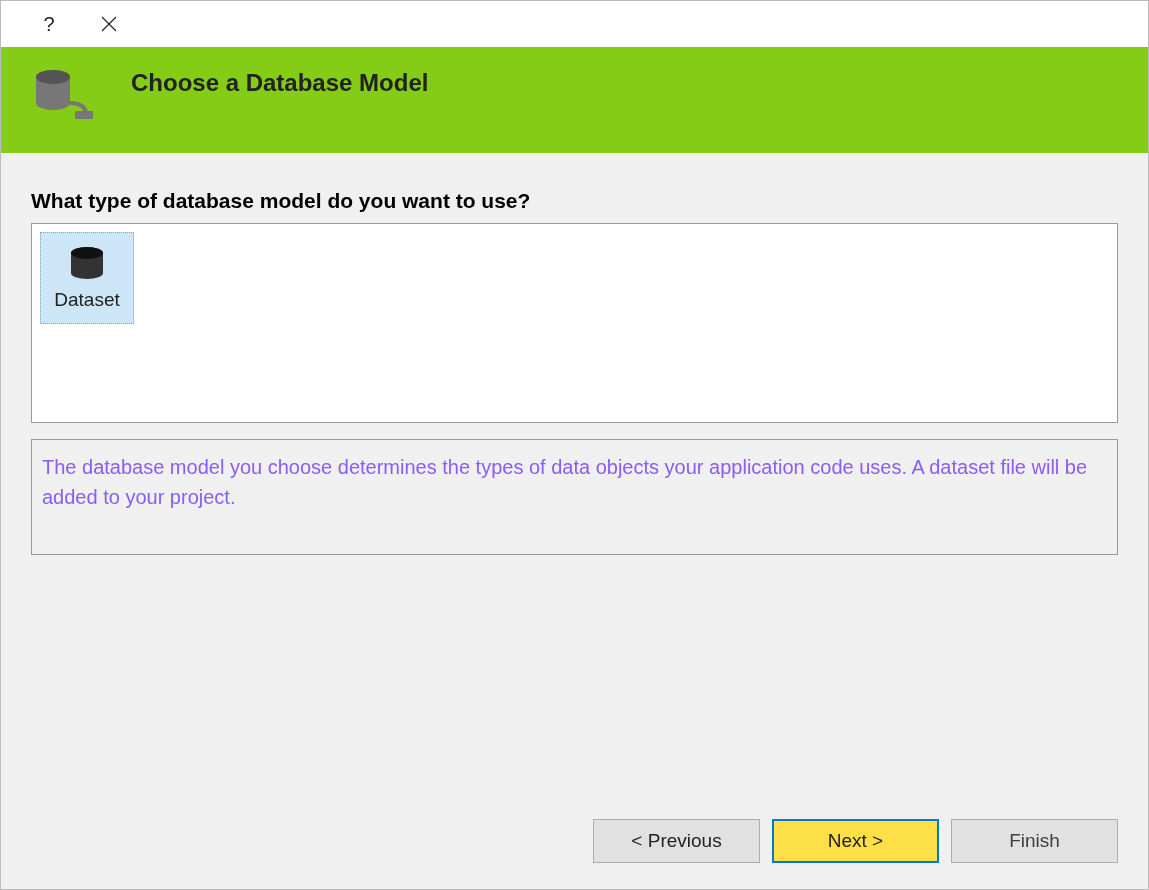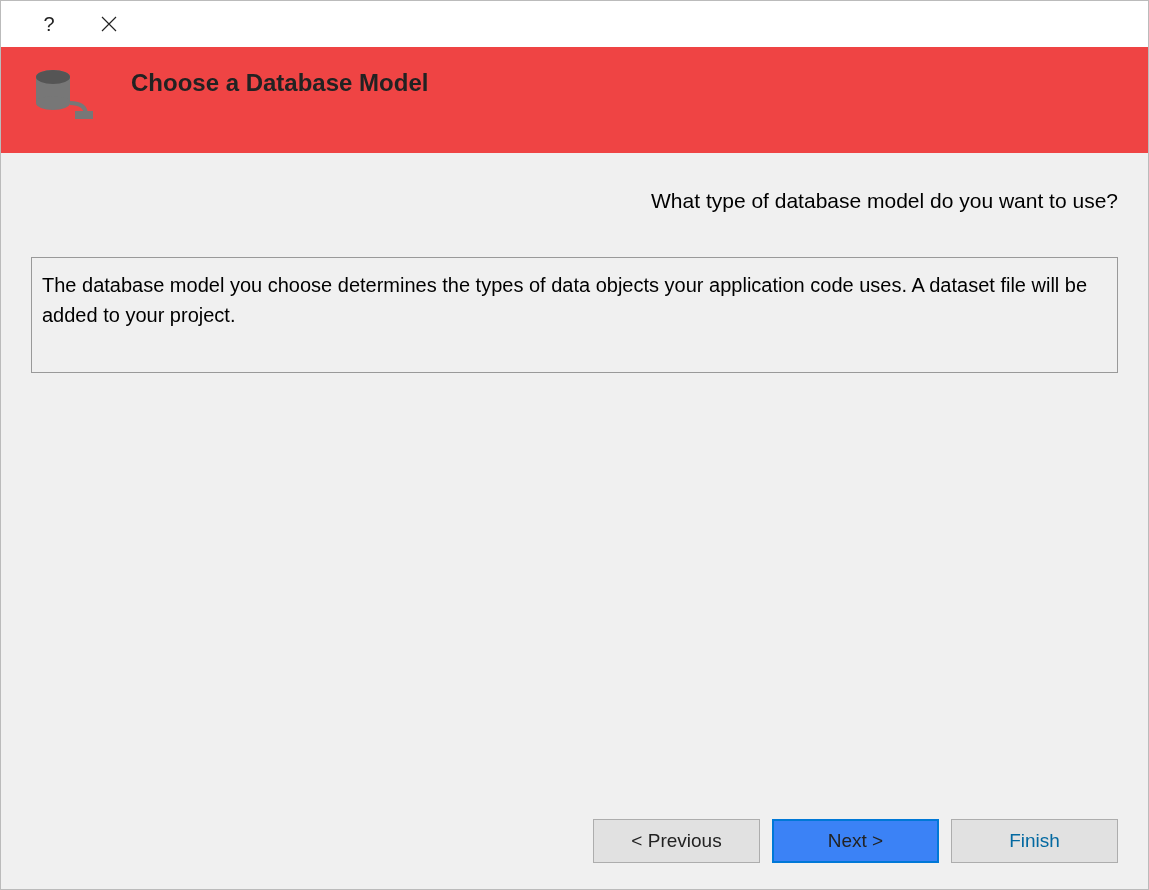--- a/index.html
+++ b/index.html
@@ -31,21 +31,21 @@
     height: 46px;
     display: flex;
     align-items: center;
     justify-content: center;
     font-size: 18px;
     color: #222;
     cursor: pointer;
   }
   .titlebar-btn.help { font-size: 20px; }
   .header {
-    background: #ef4444;
+    background: #84cc16;
     padding: 20px 30px 26px 30px;
     display: flex;
     align-items: flex-start;
     gap: 30px;
   }
   .header-icon { width: 70px; height: 60px; }
   .header-title {
     font-size: 24px;
     font-weight: 700;
     color: #222;
@@ -53,23 +53,22 @@
   }
   .body {
     flex: 1;
     background: #f0f0f0;
     padding: 36px 30px 10px 30px;
     display: flex;
     flex-direction: column;
   }
   .question {
     font-size: 21px;
-    font-weight: 400;
-    margin-bottom: 28px;
-    text-align: right;
+    font-weight: 700;
+    margin-bottom: 10px;
   }
   .options-box {
     background: #fff;
     border: 1px solid #999;
     height: 200px;
     padding: 8px;
   }
   .option-item {
     display: inline-flex;
     flex-direction: column;
@@ -83,45 +82,45 @@
     gap: 6px;
   }
   .option-label { font-size: 19px; color: #222; }
   .desc-box {
     margin-top: 16px;
     border: 1px solid #999;
     padding: 12px 10px;
     font-size: 20px;
     line-height: 1.5;
     min-height: 116px;
-    color: #000000;
+    color: #8b5cf6;
   }
   .footer {
     background: #f0f0f0;
     padding: 18px 30px 26px 30px;
     display: flex;
     justify-content: flex-end;
     gap: 12px;
   }
   .btn {
     width: 167px;
     height: 44px;
     background: #e1e1e1;
     border: 1px solid #adadad;
     font-size: 19px;
     font-family: inherit;
     color: #222;
     cursor: pointer;
   }
   .btn.default {
-    background: #3b82f6;
+    background: #fde047;
     border: 2px solid #0078d7;
   }
   .btn:disabled {
-    color: #0369a1;
+    color: #404040;
     cursor: default;
     text-align: center;
   }
 </style>
 </head>
 <body>
 
 <div class="titlebar">
   <div class="titlebar-btn help">
     <span>?</span>
@@ -144,20 +143,31 @@
       <rect x="44" y="44" width="10" height="8" fill="#777"></rect>
       <line x1="54" y1="45" x2="62" y2="45" stroke="#777" stroke-width="2"></line>
       <line x1="54" y1="51" x2="62" y2="51" stroke="#777" stroke-width="2"></line>
     </svg>
   </div>
   <div class="header-title">Choose a Database Model</div>
 </div>
 
 <div class="body">
   <div class="question">What type of database model do you want to use?</div>
+  <div class="options-box">
+    <div class="option-item">
+      <svg width="40" height="38" viewBox="0 0 40 38">
+        <ellipse cx="20" cy="8" rx="16" ry="6" fill="#333"></ellipse>
+        <rect x="4" y="8" width="32" height="20" fill="#333"></rect>
+        <ellipse cx="20" cy="28" rx="16" ry="6" fill="#333"></ellipse>
+        <ellipse cx="20" cy="8" rx="16" ry="6" fill="#111"></ellipse>
+      </svg>
+      <div class="option-label">Dataset</div>
+    </div>
+  </div>
   <div class="desc-box">The database model you choose determines the types of data objects your application code uses. A dataset file will be added to your project.</div>
 </div>
 
 <div class="footer">
   <button class="btn">&lt; Previous</button>
   <button class="btn default">Next &gt;</button>
   <button class="btn" disabled="">Finish</button>
 </div>
 
 </body></html>

